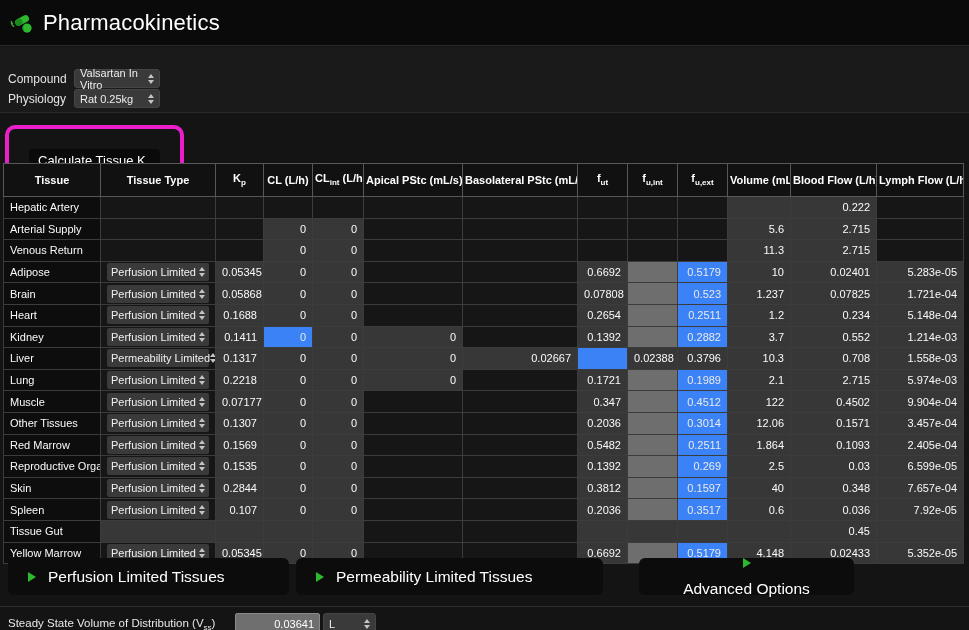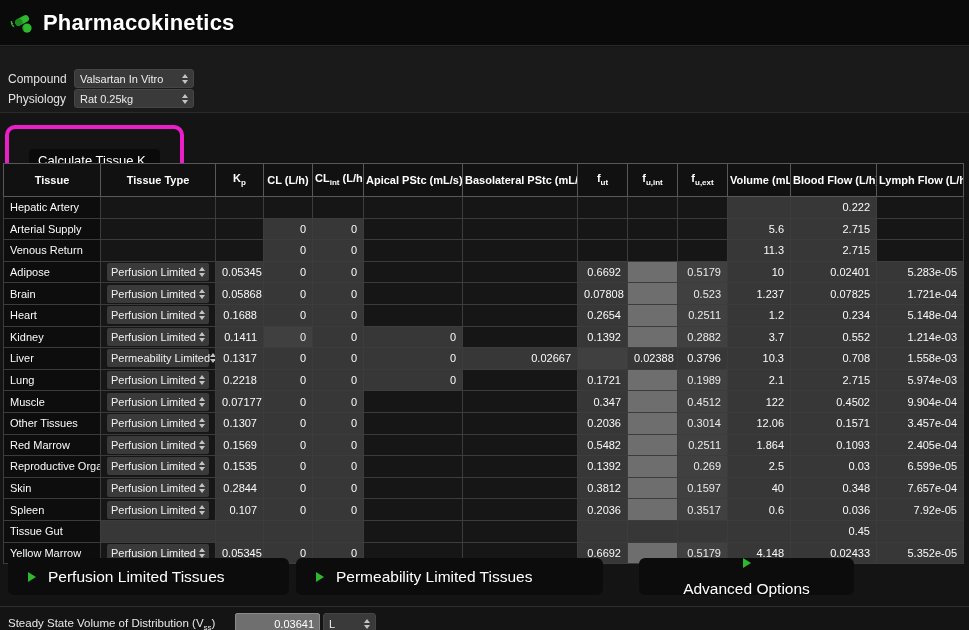--- a/index.html
+++ b/index.html
@@ -8,31 +8,31 @@
     background: #141414;
     font-family: "Liberation Sans", sans-serif;
     color: #f2f2f2;
     position: relative;
   }
   .titlebar {
     position: absolute; top: 0; left: 0; width: 969px; height: 46px;
     background: #0a0a0a; border-bottom: 1px solid #2a2a2a;
     display: flex; align-items: center; padding-left: 10px; gap: 9px;
   }
-  .titlebar h1 { font-size: 22px; font-weight: bold; color: #fff; letter-spacing: .2px; }
+  .titlebar h1 { font-size: 22px; font-weight: normal; color: #fff; letter-spacing: .2px; }
   .pill-icon { width: 24px; height: 22px; display: inline-block; }
 
   .form-panel {
     position: absolute; top: 47px; left: 0; width: 969px; height: 66px;
     background: #1a1a1a; border-bottom: 1px solid #2a2a2a;
   }
   .form-row { position: absolute; left: 8px; display: flex; align-items: center; }
   .form-row .flabel { width: 66px; font-size: 12px; color: #e3e3e3; }
   .select {
-    width: 120px; height: 19px; background: #3a3a3a; border: 1px solid #454545;
+    width: 86px; height: 19px; background: #3a3a3a; border: 1px solid #454545;
     border-radius: 3px; display: inline-flex; align-items: center;
     justify-content: space-between; padding: 0 5px; font-size: 11px; color: #ededed;
     cursor: default;
   }
   .updown { display: inline-flex; flex-direction: column; gap: 2px; align-items: center; }
   .updown .u { width:0; height:0; border-left:3px solid transparent; border-right:3px solid transparent; border-bottom:4px solid #c4c4c4; }
   .updown .d { width:0; height:0; border-left:3px solid transparent; border-right:3px solid transparent; border-top:4px solid #c4c4c4; }
 
   .hl-ring {
     position: absolute; left: 5px; top: 125px;
@@ -60,21 +60,21 @@
   table.kp td {
     height: 21.6px; border: 1px solid #3c3c3c; overflow: hidden; white-space: nowrap;
     padding: 0 6px; color: #fafafa;
   }
   td.lbl { background: #0d0d0d; text-align: left; }
   td.val { text-align: right; }
   td.typ { padding: 0 2px; }
   .b { background: #161616; }
   .g { background: #373737; }
   .m { background: #6e6e6e; }
-  .l { background: #404040; color: #eaeaea !important; margin-left: 29px; }
+  .l { background: #3b82f6; color: #eaeaea !important; margin-left: 29px; }
   .sel-cell {
     width: 100%; height: 18px; background: #3a3a3a; border-radius: 2px;
     display: flex; align-items: center; justify-content: space-between;
     padding: 0 4px; font-size: 11px; color: #f0f0f0; cursor: default;
   }
   .c0{width:97px}.c1{width:115px}.c2{width:48px}.c3{width:49px}.c4{width:51px}
   .c5{width:99px}.c6{width:115px}.c7{width:50px}.c8{width:50px}.c9{width:50px}
   .c10{width:63px}.c11{width:86px}.c12{width:87px}
 
   .sections { position: absolute; top: 558px; left: 0; width: 969px; height: 38px; }

